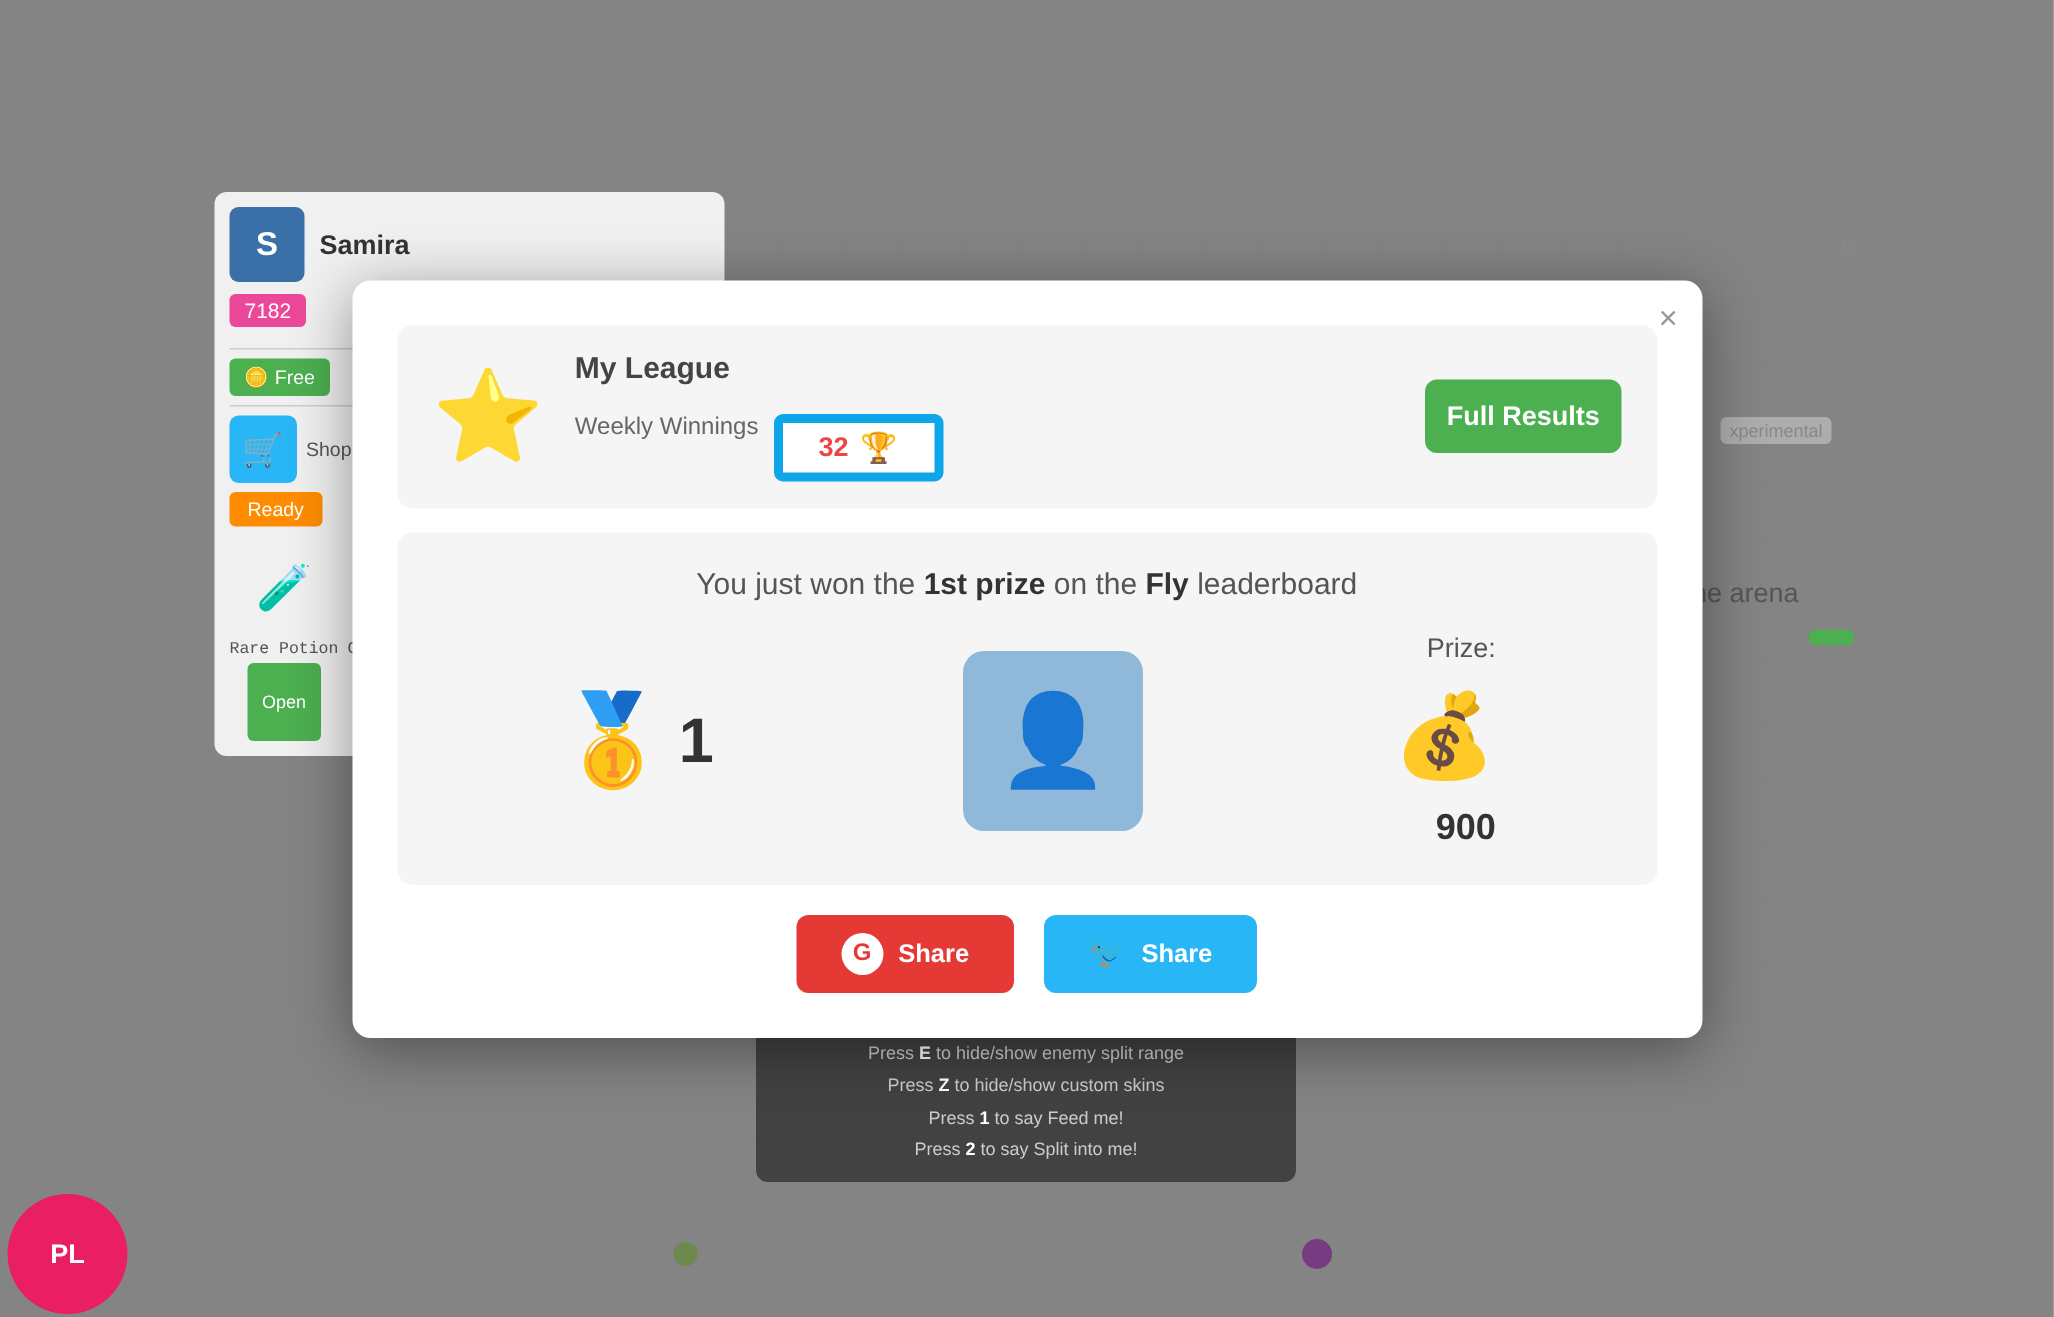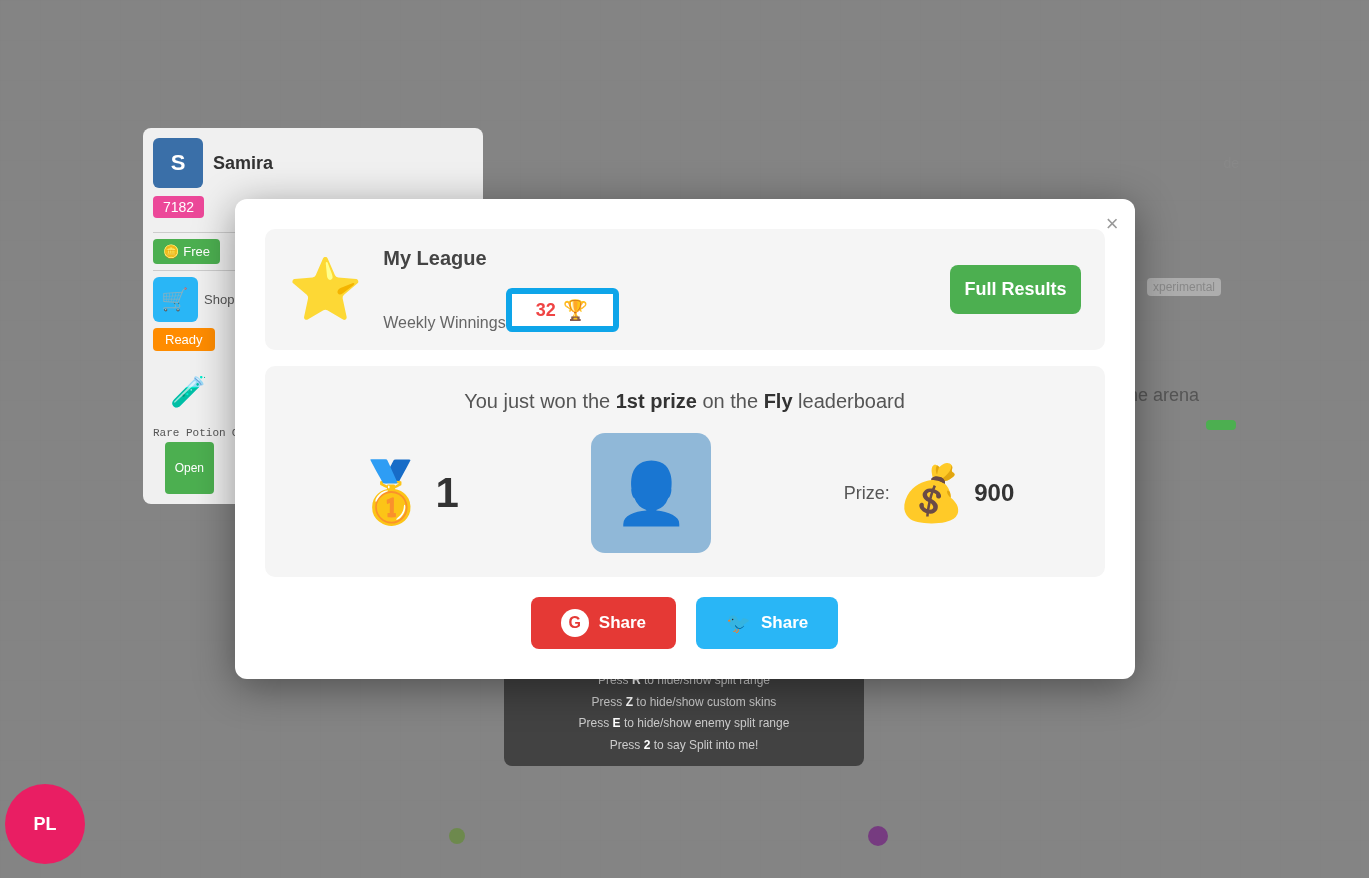--- a/index.html
+++ b/index.html
@@ -265,21 +265,22 @@
 
     .league-title {
       font-size: 20px;
       font-weight: bold;
       color: #444;
       margin-bottom: 18px;
     }
 
     .weekly-row {
       display: flex;
-      align-items: flex-end;
+      align-items: flex-start;
+      gap: 10px;
     }
 
     .weekly-label {
       font-size: 16px;
       color: #666;
     }
 
     .weekly-count-box {
       background: white;
       border: 6px solid #0ea5e9;
@@ -357,23 +358,23 @@
       background: #90b8d8;
       border-radius: 14px;
       display: flex;
       align-items: center;
       justify-content: center;
       font-size: 60px;
     }
 
     .prize-info {
       display: flex;
-      flex-direction: row;
-      align-items: center;
-      gap: 8px;
+      flex-direction: column;
+      align-items: flex-end;
+      gap: 20px;
     }
 
     .prize-label {
       font-size: 18px;
       color: #555;
     }
 
     .coins-icon {
       font-size: 55px;
       line-height: 1;
@@ -509,21 +510,21 @@
       border-radius: 4px;
       font-size: 13px;
       z-index: 6;
       cursor: pointer;
     }
 
     
     .circle-pl {
       position: absolute;
       left: 5px;
-      bottom: 14px;
+      bottom: 2px;
       width: 80px;
       height: 80px;
       background: #e91e63;
       border-radius: 50%;
       display: flex;
       align-items: center;
       justify-content: center;
       color: white;
       font-weight: bold;
       font-size: 18px;
@@ -576,22 +577,23 @@
   <div class="help-icon">?</div>
 </div>
 
 <div class="side-label">de</div>
 <div class="experimental-label">xperimental</div>
 <div class="arena-label">ne arena</div>
 <button class="green-btn-right"></button>
 
 <div class="hints-panel">
   <div>Press <span class="key-highlight">R</span> to hide/show split range</div>
+  <div>Press <span class="key-highlight">E</span> to hide/show enemy split range</div>
   <div>Press <span class="key-highlight">Z</span> to hide/show custom skins</div>
-  <div>Press <span class="key-highlight">E</span> to hide/show enemy split range</div>
+  <div>Press <span class="key-highlight">1</span> to say Feed me!</div>
   <div>Press <span class="key-highlight">2</span> to say Split into me!</div>
 </div>
 
 <div class="dot" style="left:449px;top:828px;width:16px;height:16px;background:#8bc34a;"></div>
 <div class="dot" style="left:868px;top:826px;width:20px;height:20px;background:#9c27b0;"></div>
 
 <div class="circle-pl">PL</div>
 
 <div class="modal-backdrop">
   <div class="modal">

